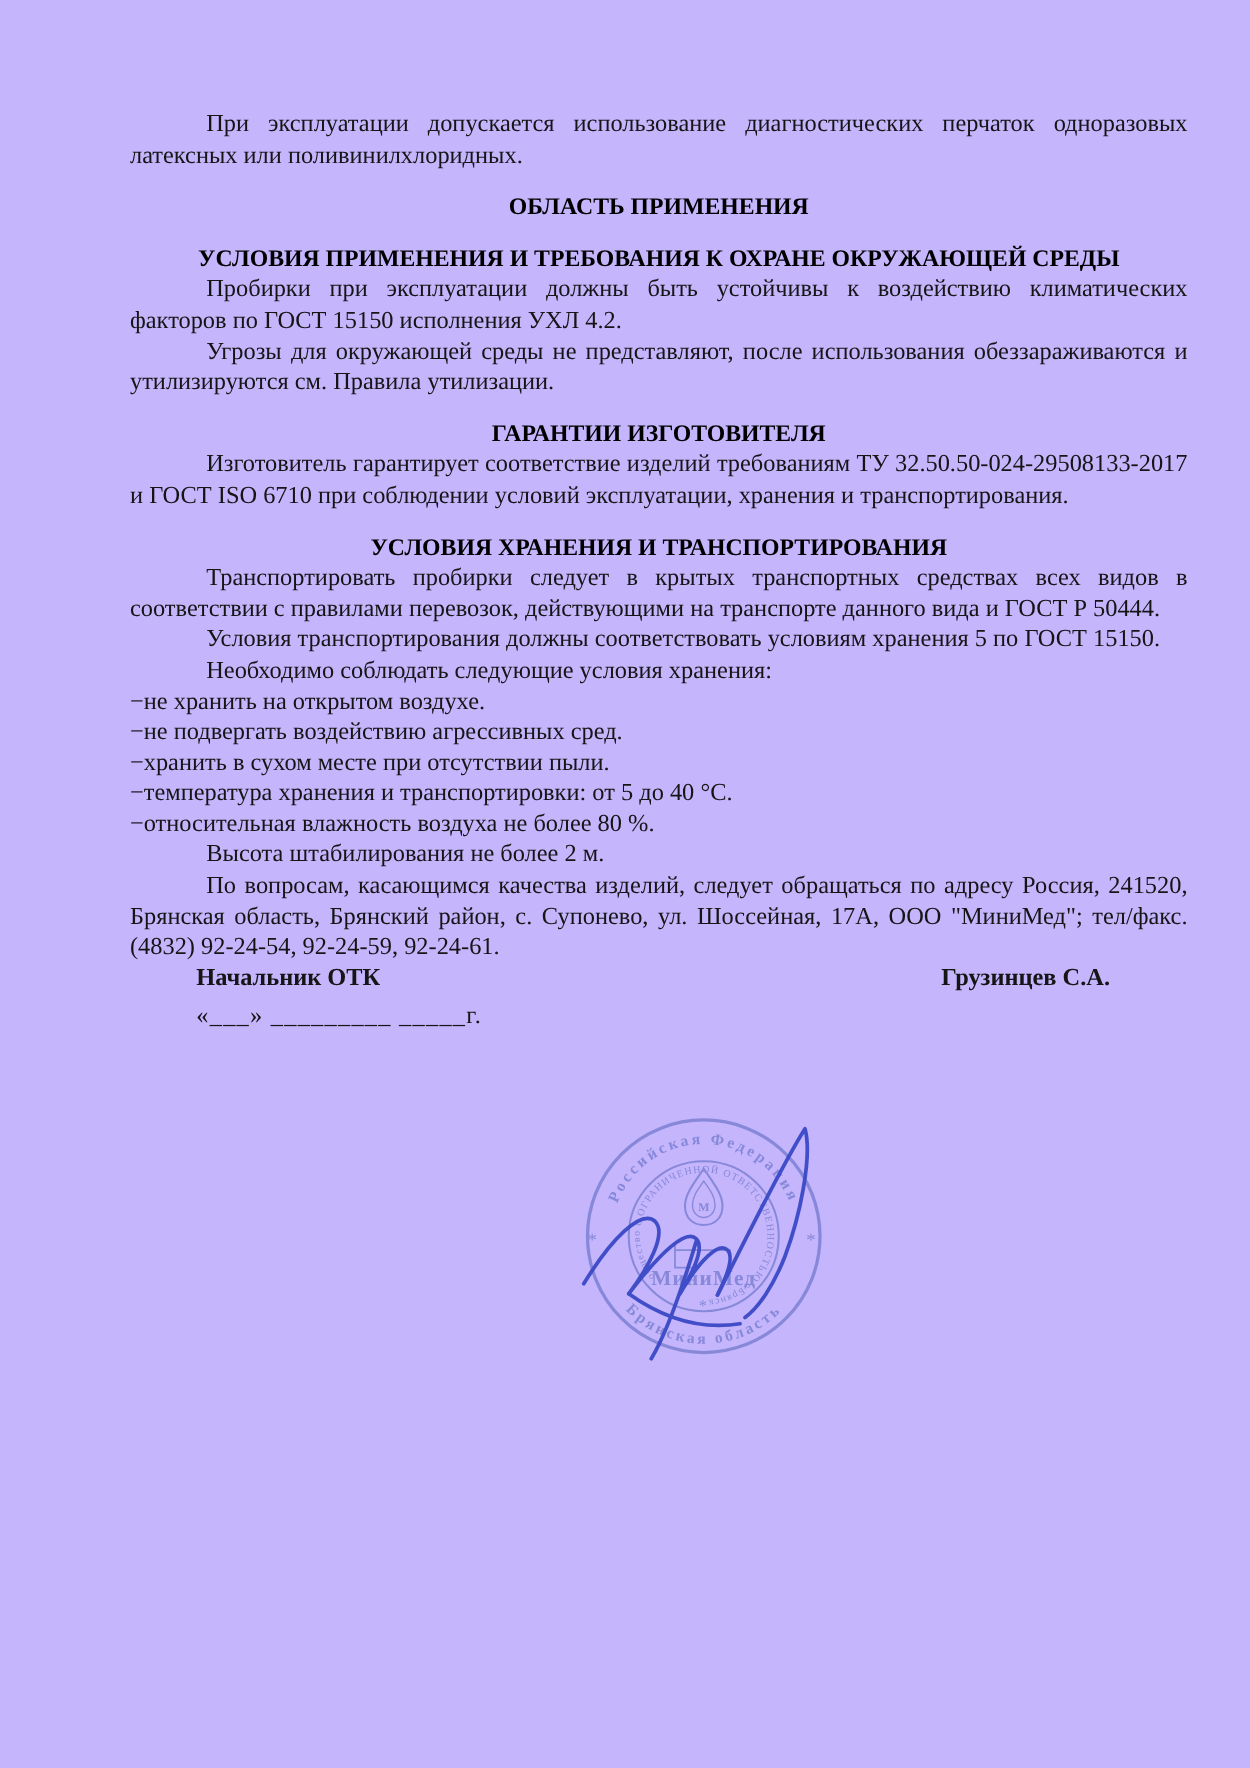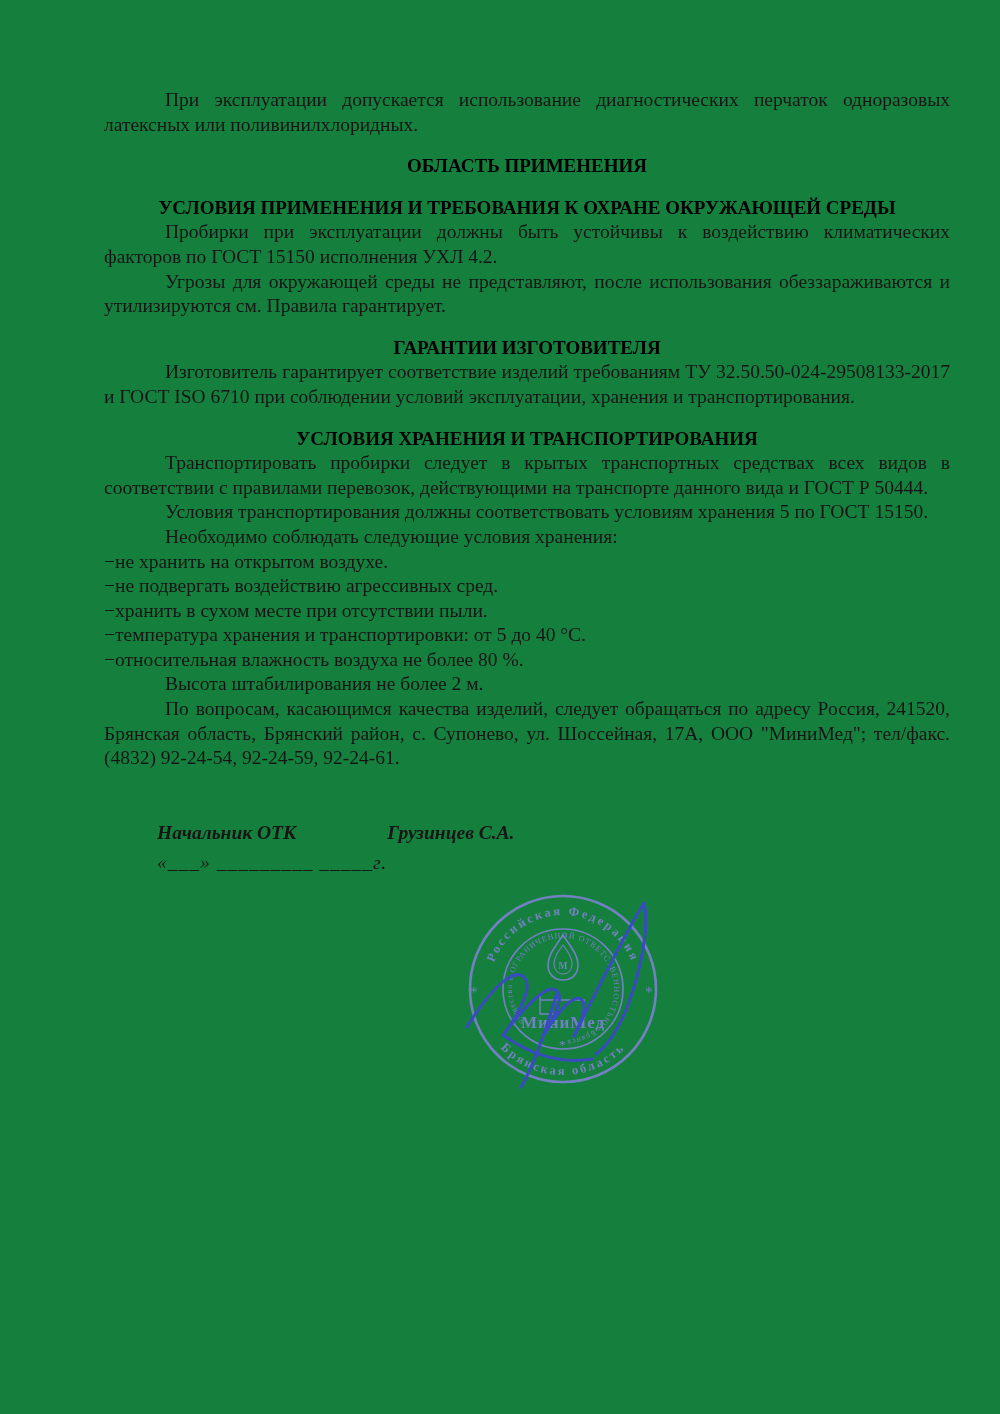--- a/index.html
+++ b/index.html
@@ -1,52 +1,52 @@
 <!DOCTYPE html>
 <html><head>
 <meta charset="utf-8">
 <style>
   html,body{margin:0;padding:0;background:#e8e8e8;}
   .page{
     position:relative;
     width:1000px;height:1414px;
     margin:0 auto;
-    background:#15803d;
+    background:#c4b5fd;
     font-family:"Liberation Serif","DejaVu Serif",serif;
     font-size:19.5px;line-height:24.6px;color:#151515;
     overflow:hidden;
   }
   .content{position:absolute;left:104px;top:88px;width:846px;}
   .content p{margin:0;text-align:justify;text-indent:61px;}
   .content p.dash{text-indent:0;text-align:left;}
   .content h2{
     font-size:19px;line-height:24.6px;
     margin:17px 0 0 0;text-align:center;font-weight:bold;color:#000;
   }
-  .sig-row{display:flex;margin-top:50px;font-style:italic;}
+  .sig-row{display:flex;justify-content:space-between;}
   .sig-left{margin-left:53px;}
   .sig-title{font-weight:bold;}
   .date-line{margin-top:6px;letter-spacing:1px;}
   .sig-name{font-weight:bold;margin-right:62px;white-space:nowrap;}
   .stamp-layer{position:absolute;left:443px;top:881px;width:240px;height:224px;z-index:5;}
   .stamp-layer svg{display:block;width:100%;height:100%;}
 </style>
 </head>
 <body>
 
 <div class="page">
   <div class="content">
 
     <p>При эксплуатации допускается использование диагностических перчаток одноразовых латексных или поливинилхлоридных.</p>
 
     <h2>ОБЛАСТЬ ПРИМЕНЕНИЯ</h2>
 
     <h2>УСЛОВИЯ ПРИМЕНЕНИЯ И ТРЕБОВАНИЯ К ОХРАНЕ ОКРУЖАЮЩЕЙ СРЕДЫ</h2>
     <p>Пробирки при эксплуатации должны быть устойчивы к воздействию климатических факторов по ГОСТ 15150 исполнения УХЛ 4.2.</p>
-    <p>Угрозы для окружающей среды не представляют, после использования обеззараживаются и утилизируются см. Правила гарантирует.</p>
+    <p>Угрозы для окружающей среды не представляют, после использования обеззараживаются и утилизируются см. Правила утилизации.</p>
 
     <h2>ГАРАНТИИ ИЗГОТОВИТЕЛЯ</h2>
     <p>Изготовитель гарантирует соответствие изделий требованиям ТУ 32.50.50-024-29508133-2017 и ГОСТ ISO 6710 при соблюдении условий эксплуатации, хранения и транспортирования.</p>
 
     <h2>УСЛОВИЯ ХРАНЕНИЯ И ТРАНСПОРТИРОВАНИЯ</h2>
     <p>Транспортировать пробирки следует в крытых транспортных средствах всех видов в соответствии с правилами перевозок, действующими на транспорте данного вида и ГОСТ Р 50444.</p>
     <p>Условия транспортирования должны соответствовать условиям хранения 5 по ГОСТ 15150.</p>
     <p>Необходимо соблюдать следующие условия хранения:</p>
 
     <p class="dash">−не хранить на открытом воздухе.</p>

